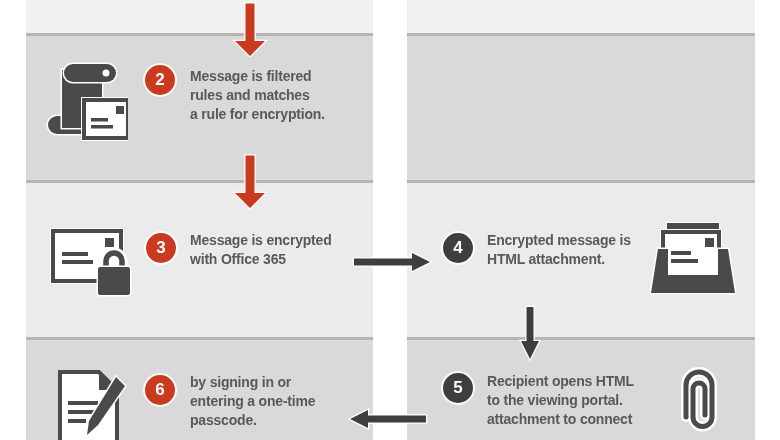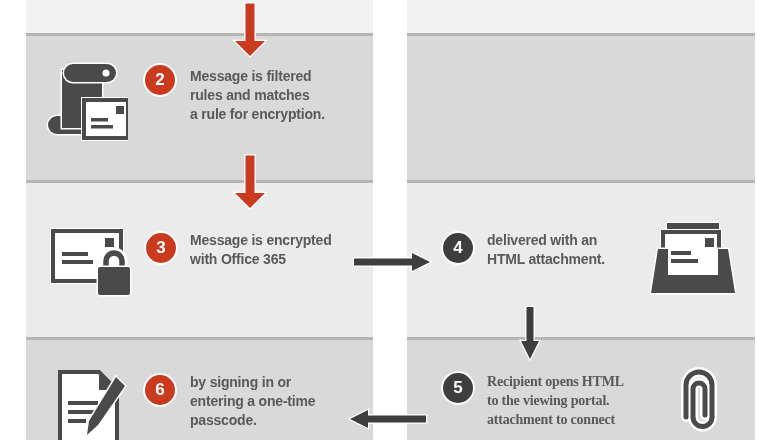--- a/index.html
+++ b/index.html
@@ -83,40 +83,40 @@
     <div class="txt" style="left:190px;top:231px;">
       <div>Message is encrypted</div>
       <div>with Office 365</div>
     </div>
   </div>
 
   
   <div class="step">
     <span class="badge badge-dark" style="left:443px;top:233px;">4</span>
     <div class="txt" style="left:487px;top:231px;">
-      <div>delivered with an</div>
+      <div>Encrypted message is</div>
       <div>HTML attachment.</div>
     </div>
     <span class="icon" style="left:650px;top:219px;">
       <svg width="86" height="86" viewBox="0 0 86 86">
         <rect class="ic-dark outl" x="17" y="4" width="52" height="7" stroke-width="2.5"></rect>
         <rect x="10" y="10" width="62" height="50" fill="#fff"></rect>
         <rect x="13" y="13" width="56" height="44" fill="#fff" stroke="var(--icon-dark,#4a4a4a)" stroke-width="4"></rect>
         <rect class="ic-dark" x="55" y="19" width="9" height="9"></rect>
         <rect class="ic-dark" x="21" y="32" width="20" height="4"></rect>
         <rect class="ic-dark" x="21" y="40" width="27" height="4"></rect>
         <path class="ic-dark outl" d="M8 30 L1 74 L85 74 L78 30 L68 30 L68 56 L18 56 L18 30 Z" stroke-width="3"></path>
       </svg>
     </span>
   </div>
 
   
   <div class="step">
     <span class="badge badge-dark" style="left:443px;top:373px;">5</span>
-    <div class="txt" style="left:487px;top:372px;font-family:Liberation Serif, serif;">
+    <div class="txt" style="left:487px;top:372px;">
       <div>Recipient opens HTML</div>
       <div>to the viewing portal.</div>
       <div>attachment to connect</div>
     </div>
     <span class="icon" style="left:677px;top:363px;">
       <svg width="44" height="76" viewBox="0 0 44 76">
         <path d="M9 54 V22 a13 13 0 0 1 26 0 v32 a9.5 9.5 0 0 1 -19 0 V26 a6 6 0 0 1 12 0 v26" fill="none" stroke="#fff" stroke-width="10" stroke-linecap="round"></path>
         <path d="M9 54 V22 a13 13 0 0 1 26 0 v32 a9.5 9.5 0 0 1 -19 0 V26 a6 6 0 0 1 12 0 v26" fill="none" stroke="var(--icon-dark,#4a4a4a)" stroke-width="5" stroke-linecap="round"></path>
       </svg>
     </span>

